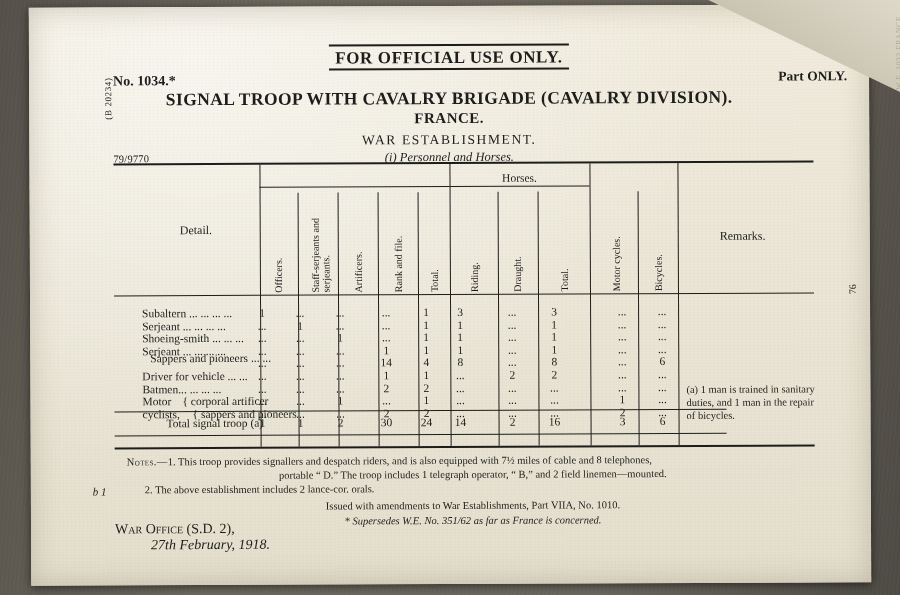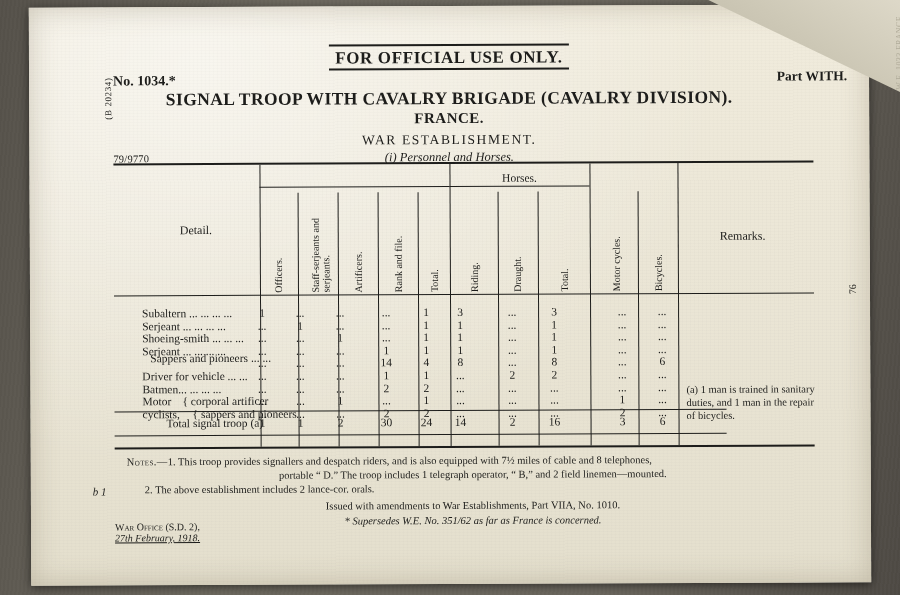--- a/index.html
+++ b/index.html
@@ -154,41 +154,41 @@
   .remark{
     position:absolute;font-size:10.5px;line-height:1.25;width:130px;
   }
 
   
   .notes{
     position:absolute;left:96px;top:448px;width:692px;font-size:10.5px;line-height:1.35;
   }
   .notes .lbl{font-variant:small-caps;letter-spacing:.4px;}
   .wo{
-    position:absolute;left:84px;top:514px;font-size:10px;
-  }
-  .wo .d{font-style:italic;text-decoration:underline;}
+    position:absolute;left:84px;top:514px;font-size:14px;
+  }
+  .wo .d{margin-left:36px;font-style:italic;}
   .smallcaps{font-variant:small-caps;}
 </style>
 </head>
 <body>
 
 <div id="page">
   <div class="backdrop"></div>
   <div class="backdrop-tex"></div>
 
   <div class="sheet">
     <div class="sheet-tint"></div>
     <div class="sheet-grain"></div>
 
     <div class="content">
 
       <div class="official"><span>FOR OFFICIAL USE ONLY.</span></div>
       <div class="num">No. 1034.*</div>
-      <div class="part">Part WITH.</div>
+      <div class="part">Part ONLY.</div>
       <div class="sidecode">(B 20234)</div>
       <div class="sidepage">76</div>
       <div class="bc">b 1</div>
       <div class="title1">SIGNAL TROOP WITH CAVALRY BRIGADE (CAVALRY DIVISION).</div>
       <div class="title2">FRANCE.</div>
       <div class="title3">WAR ESTABLISHMENT.</div>
       <div class="subtitle"><i>(i) Personnel and Horses.</i></div>
       <div class="refnum">79/9770</div>
 
       <div class="rule-top"></div>

